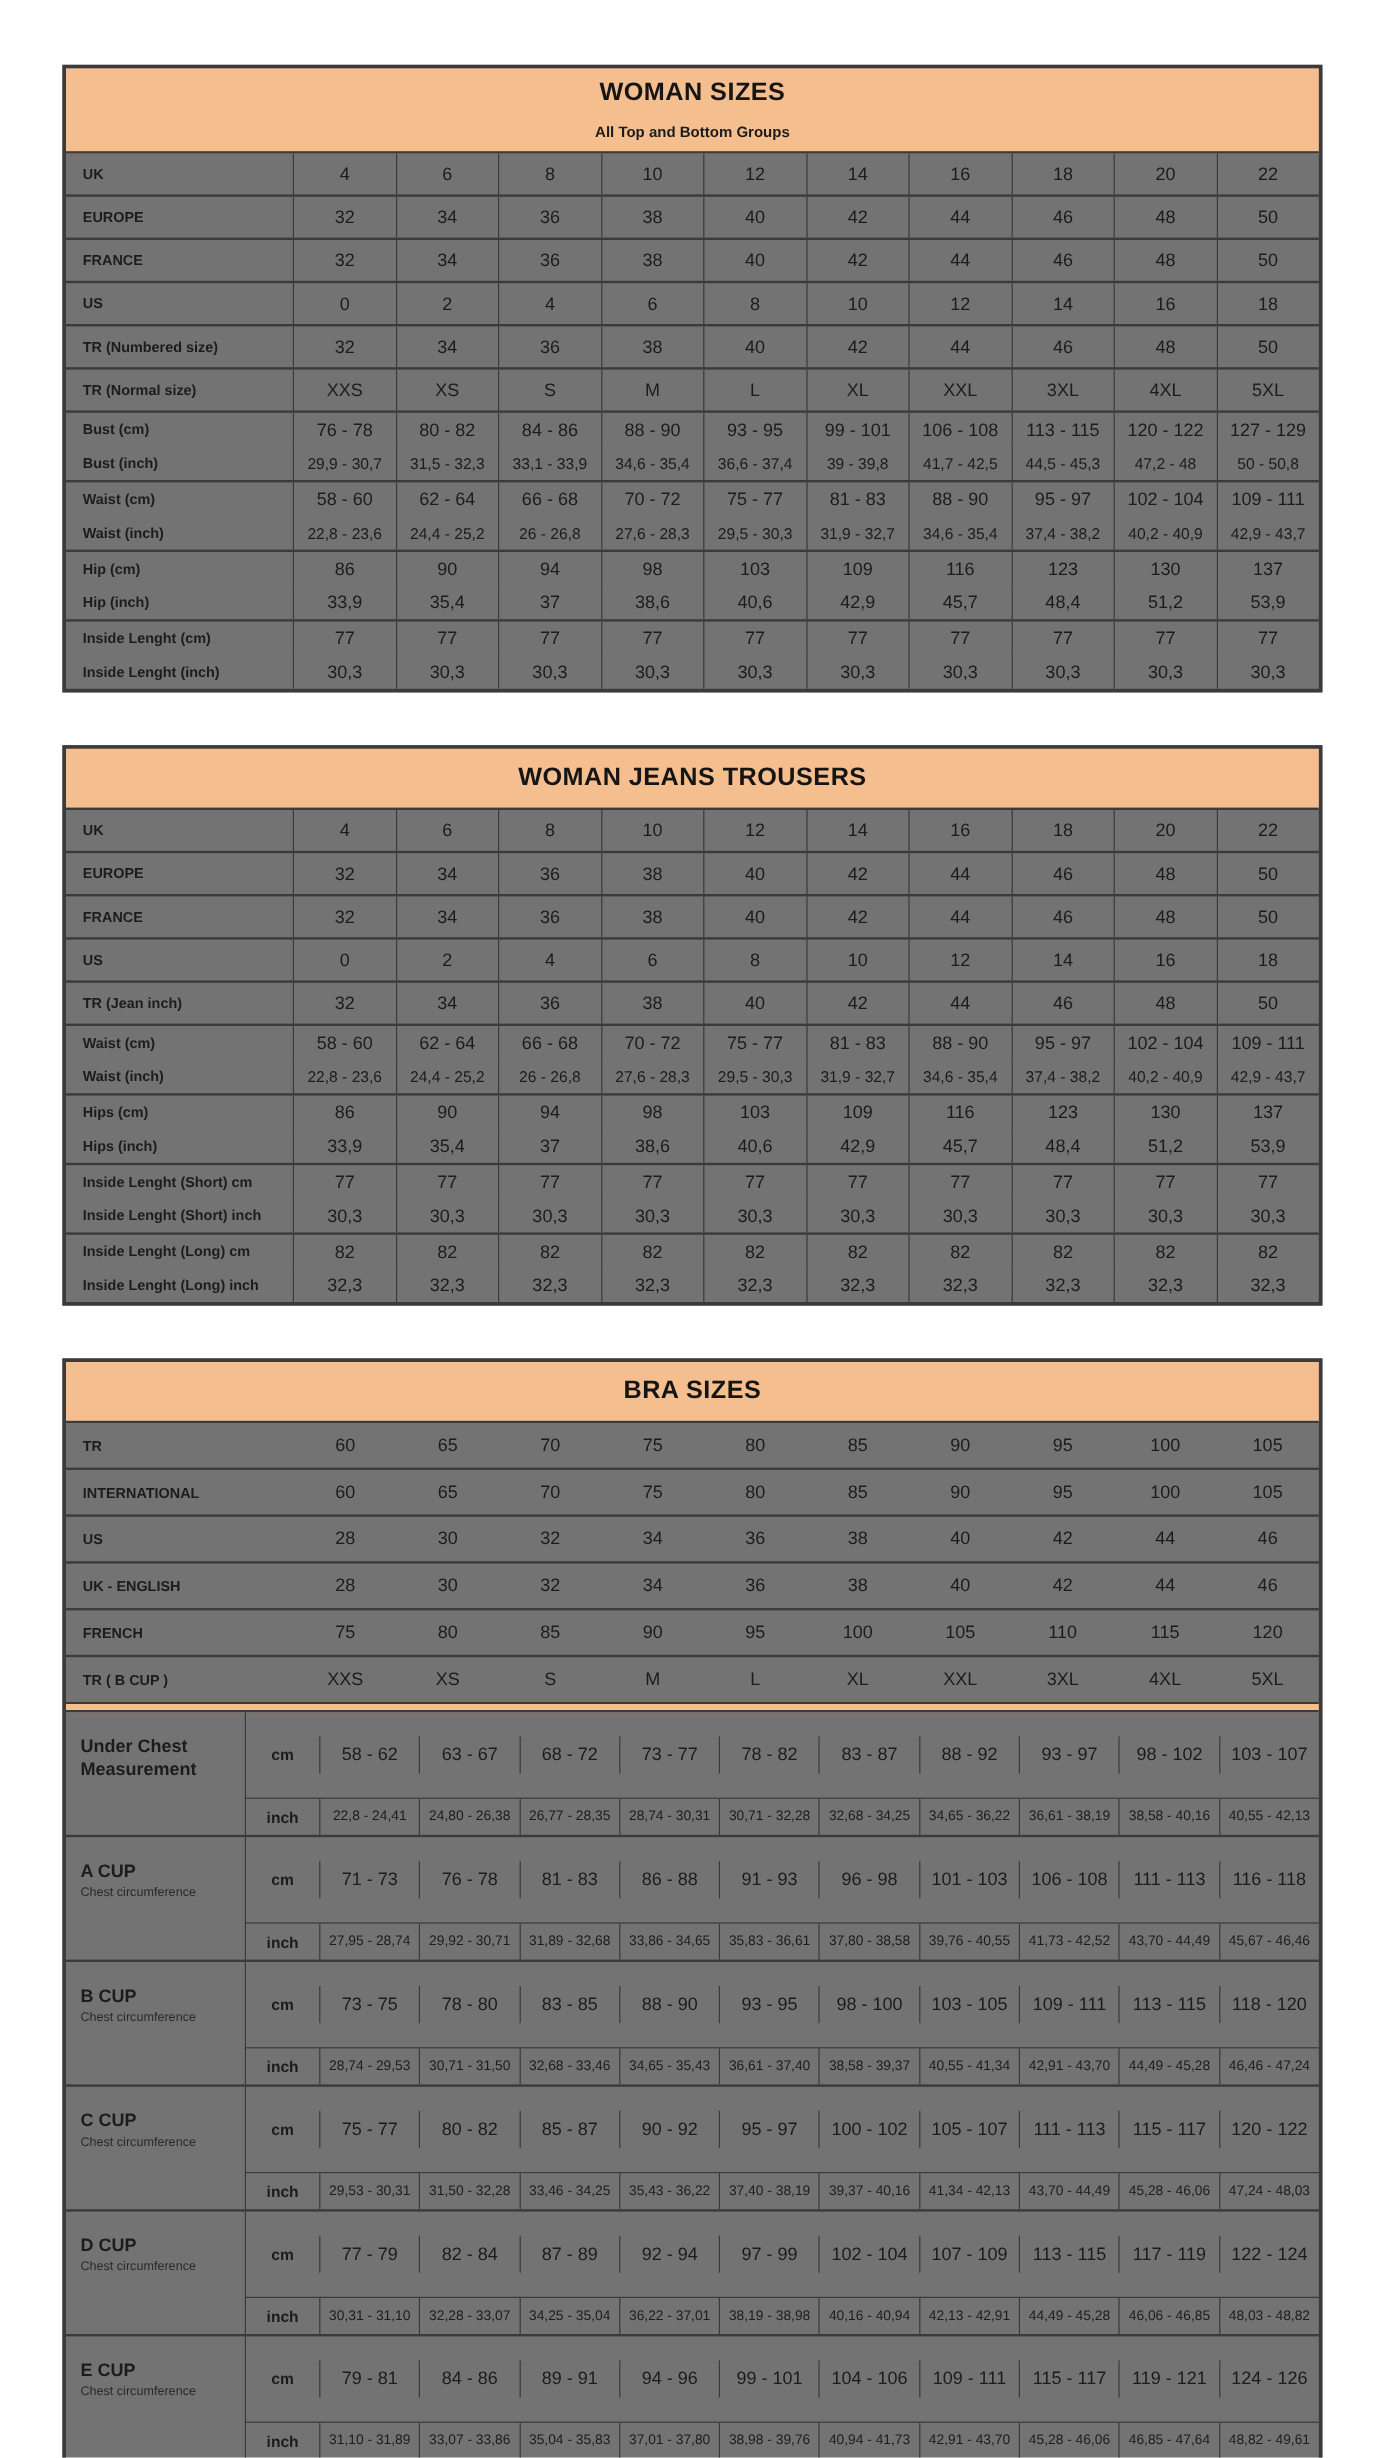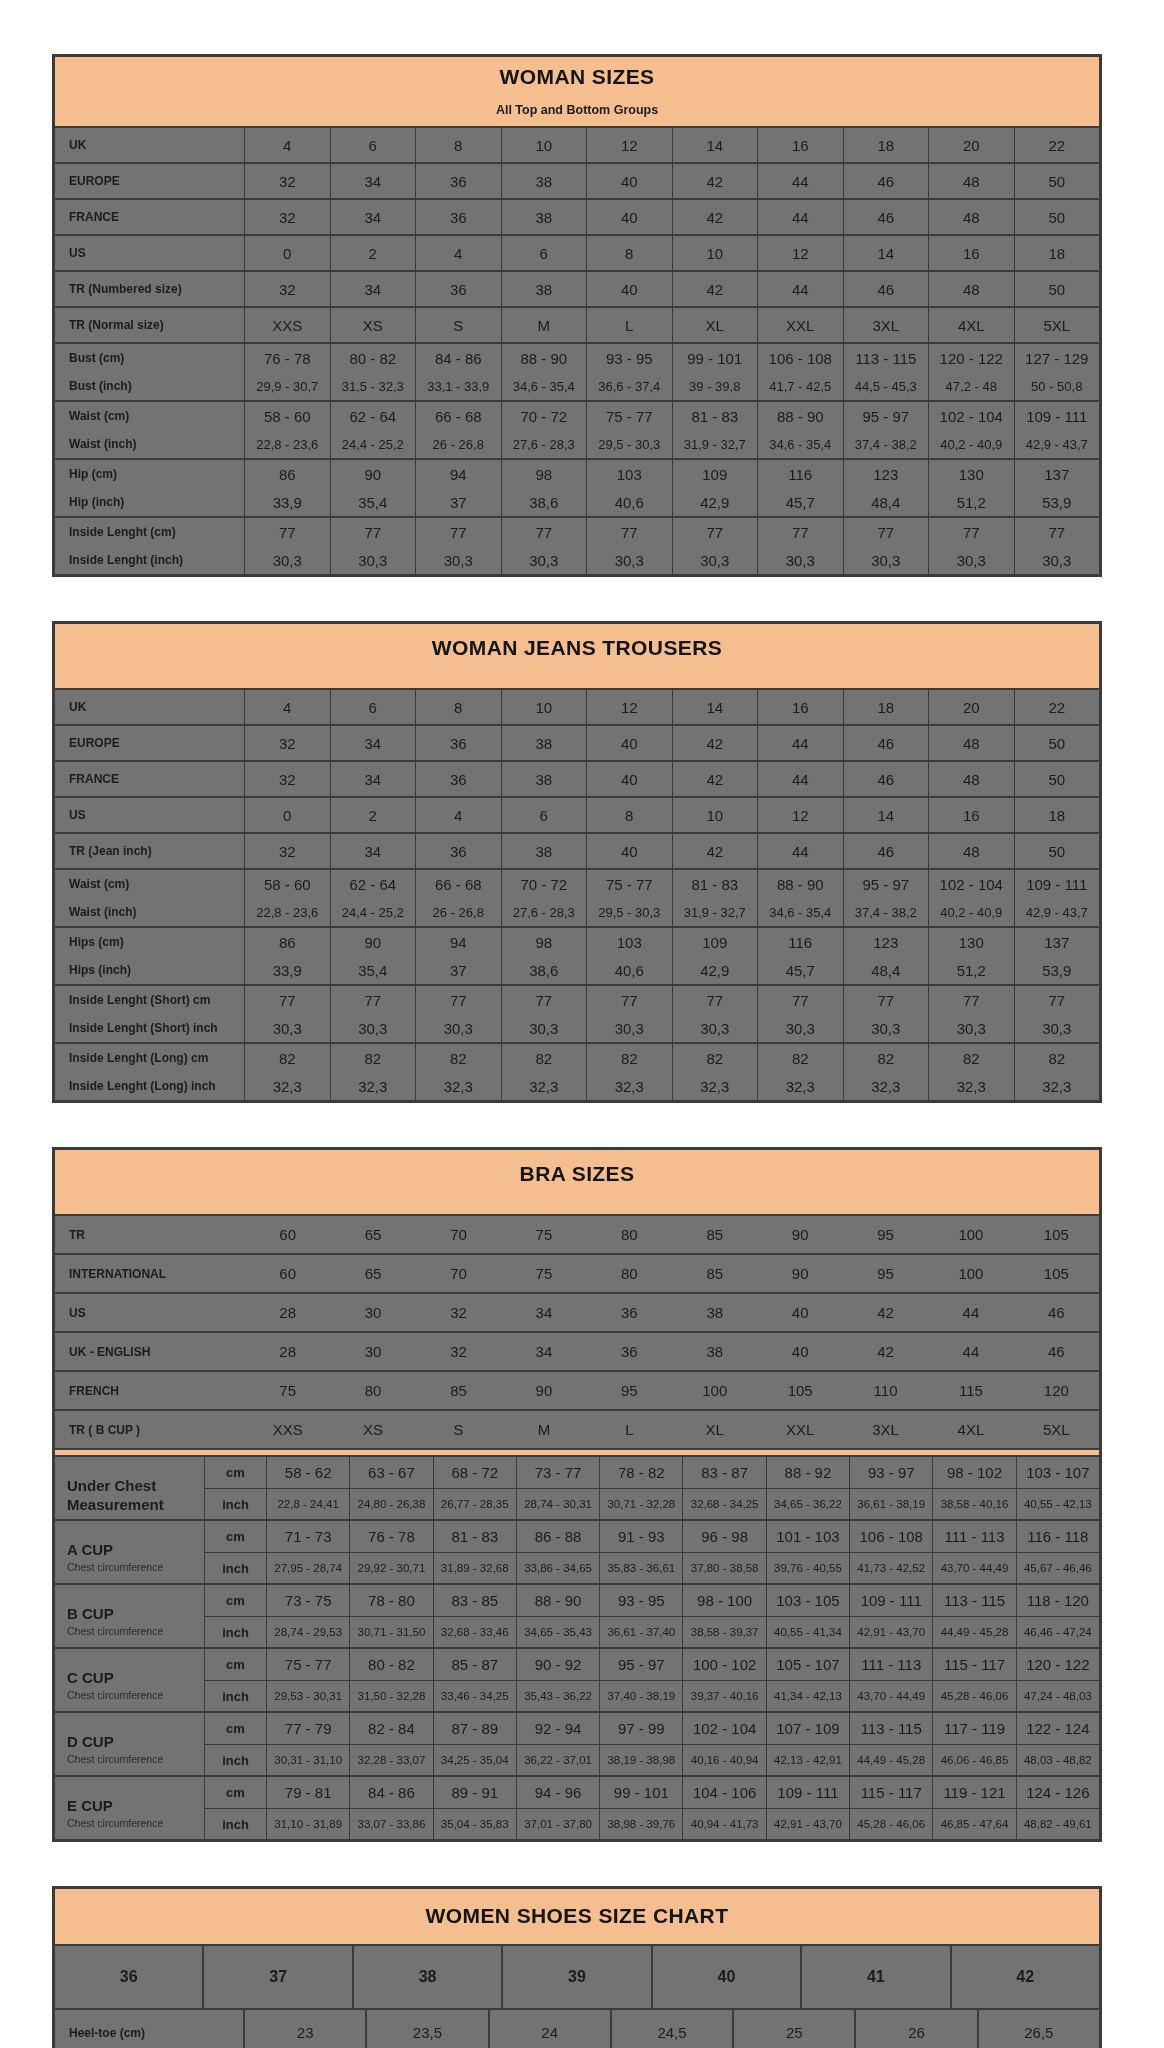--- a/index.html
+++ b/index.html
@@ -10,21 +10,21 @@
     font-family:"Liberation Sans", sans-serif;
   }
   .page { padding:54px 62px 0 52px; }
 
   .size-table { border:3px solid #3b3b3b; margin-bottom:44px; background:#737373; }
 
   .tbl-header {
     background:#f5be8f; border-bottom:2.5px solid #3b3b3b;
     text-align:center; padding:8px 0 9px;
   }
-  .single-title .tbl-header { padding:12px 0 28px; }
+  .single-title .tbl-header { padding:12px 0 13px; }
   .shoes-table .tbl-header { padding:15px 0 16px; }
   .tbl-title { font-weight:bold; font-size:21px; letter-spacing:.4px; color:#151515; }
   .tbl-subtitle { font-weight:bold; font-size:12.5px; margin-top:14px; }
 
   .tbl-rows .row-group + .row-group { border-top:2px solid #3b3b3b; }
   .row { display:flex; height:34px; }
   .row-group.pair .row { height:28px; }
   .row-label {
     flex:0 0 190px; width:190px; display:flex; align-items:center;
     padding-left:14px; font-weight:bold; font-size:12px;
@@ -43,21 +43,21 @@
   .no-vlines .row-label, .no-vlines .cell { border-right:none; }
 
   .bra-strip { height:9px; background:#f5be8f; border-top:2px solid #3b3b3b; border-bottom:2px solid #3b3b3b; }
 
   .cup-grid .cup-group + .cup-group { border-top:2px solid #3b3b3b; }
   .cup-group { display:flex; }
   .cup-label { flex:0 0 150px; width:150px; border-right:1.5px solid #3b3b3b; padding:20px 10px 0 12px; }
   .cup-label-main { font-weight:bold; font-size:15px; line-height:1.25; }
   .cup-label-sub { font-size:10.5px; margin-top:1px; color:#2a2a2a; }
   .cup-rows { flex:1; display:flex; flex-direction:column; }
-  .cup-row { display:flex; height:31px; }
+  .cup-row { display:flex; height:31px;margin-top:20px; }
   .cup-row + .cup-row { border-top:1.5px solid #3b3b3b; }
   .unit-cell {
     flex:0 0 62px; display:flex; align-items:center; justify-content:center;
     font-weight:bold; font-size:13px; border-right:1.5px solid #3b3b3b;
   }
   .cup-cell {
     flex:1 1 0; display:flex; align-items:center; justify-content:center;
     font-size:15px; border-right:1.5px solid #3b3b3b; white-space:nowrap;
   }
   .cup-row .cup-cell:last-child { border-right:none; }

